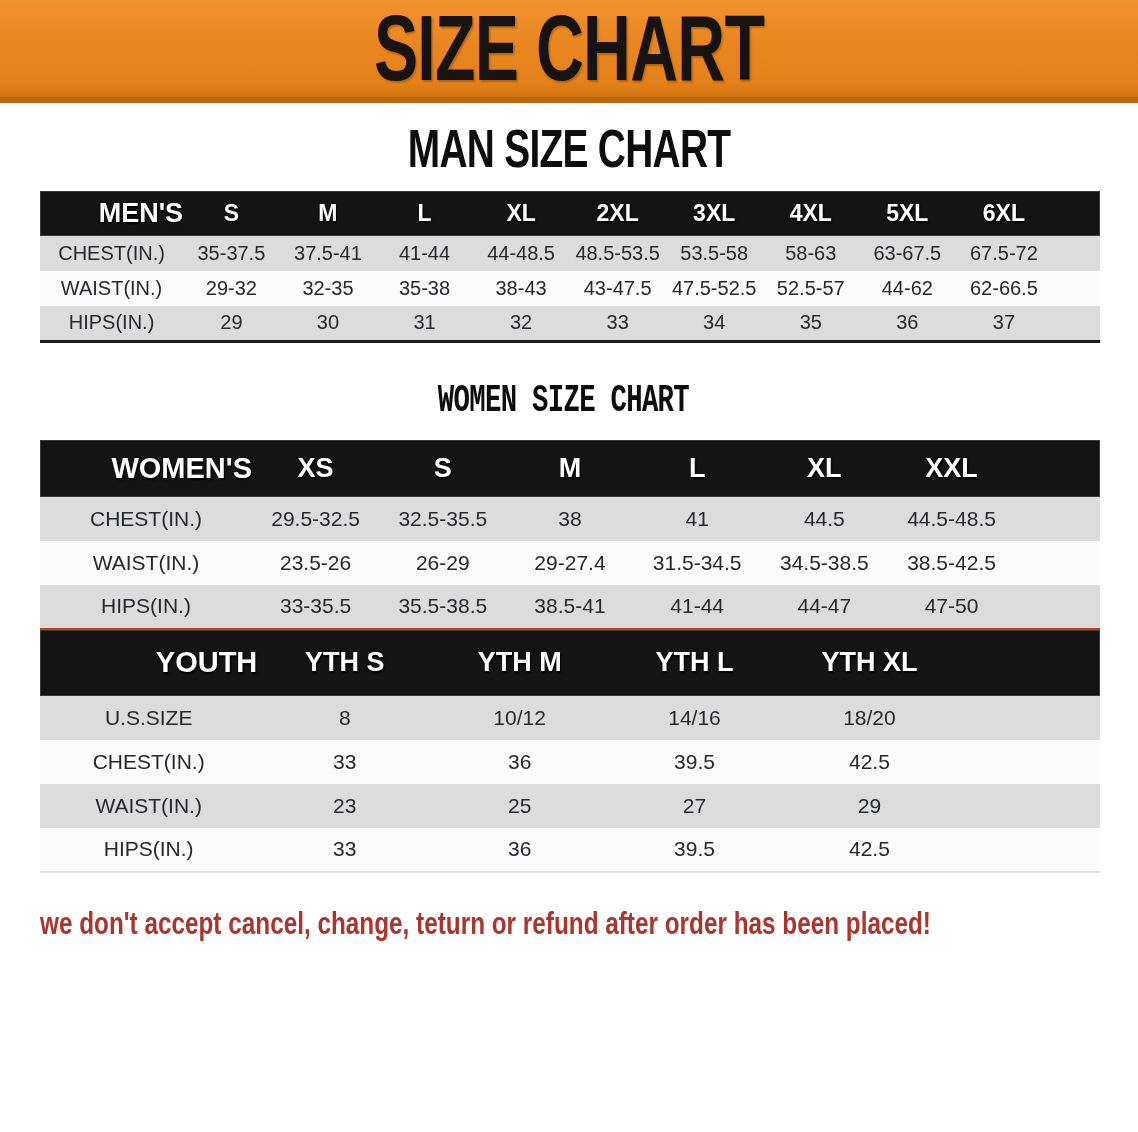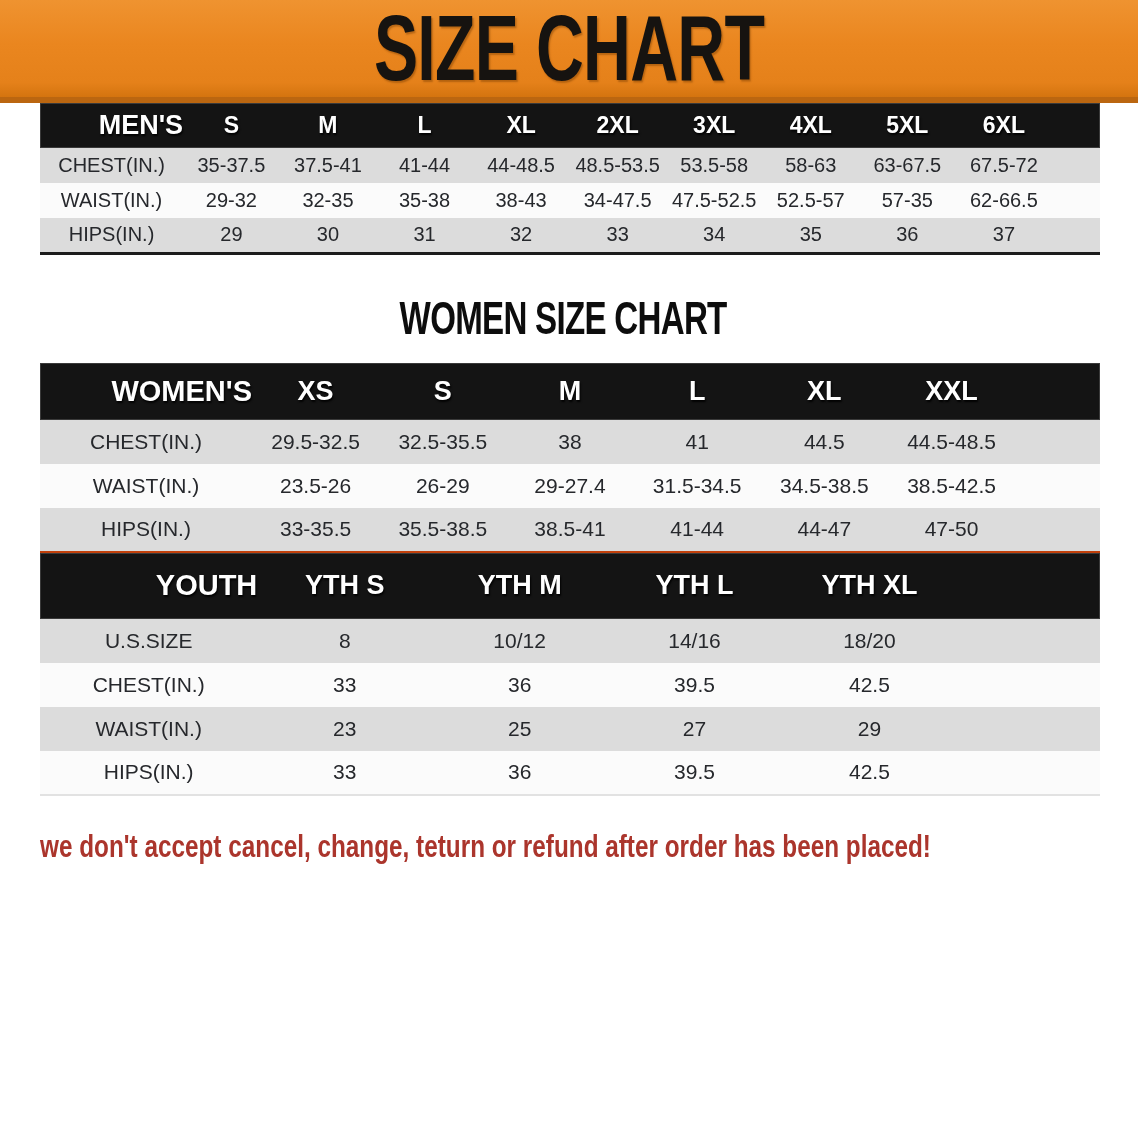--- a/index.html
+++ b/index.html
@@ -41,21 +41,21 @@
   }
 
   
   h2.section-title {
     text-align: center;
     font-weight: bold;
     color: #0d0d0d;
     margin: 0;
   }
   .sec-0 h2.section-title { font-size: 54px; margin: 14px 0 12px 0; }
-  .sec-1 h2.section-title { font-size: 46px; margin: 36px 12px 18px 0; }
+  .sec-1 h2.section-title { font-size: 38px; margin: 36px 12px 18px 0; font-family: Liberation Mono, monospace; }
   .sec-2 h2.section-title { font-size: 54px; margin: 48px 0 22px 0; }
 
   
   table.size-table {
     width: 1060px;
     margin-left: 40px;
     border-collapse: collapse;
     table-layout: fixed;
   }
   table.size-table thead tr {
@@ -126,20 +126,21 @@
 <body>
 
 <div class="page">
 
   <header class="banner">
     <h1><span class="condensed">SIZE CHART</span></h1>
   </header>
 
   <main id="sections">
       <section class="sec-0">
+        <h2 class="section-title"><span class="condensed">MAN SIZE CHART</span></h2>
         <table class="size-table">
           <colgroup>
             <col style="width: 13.5%;">
             <col style="width: 9.11111%;">
             <col style="width: 9.11111%;">
             <col style="width: 9.11111%;">
             <col style="width: 9.11111%;">
             <col style="width: 9.11111%;">
             <col style="width: 9.11111%;">
             <col style="width: 9.11111%;">
@@ -175,24 +176,24 @@
               <td>63-67.5</td>
               <td>67.5-72</td>
               <td></td>
             </tr>
             <tr>
               <td>WAIST(IN.)</td>
               <td>29-32</td>
               <td>32-35</td>
               <td>35-38</td>
               <td>38-43</td>
-              <td>34-47.5</td>
+              <td>43-47.5</td>
               <td>47.5-52.5</td>
               <td>52.5-57</td>
-              <td>57-35</td>
+              <td>44-62</td>
               <td>62-66.5</td>
               <td></td>
             </tr>
             <tr>
               <td>HIPS(IN.)</td>
               <td>29</td>
               <td>30</td>
               <td>31</td>
               <td>32</td>
               <td>33</td>

